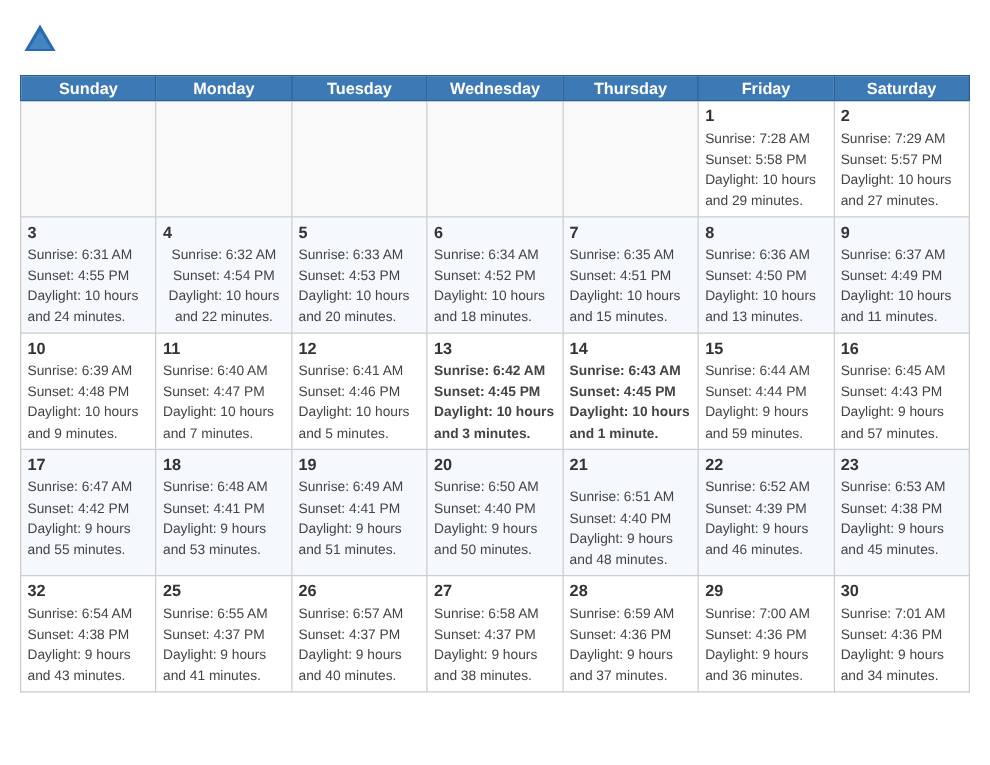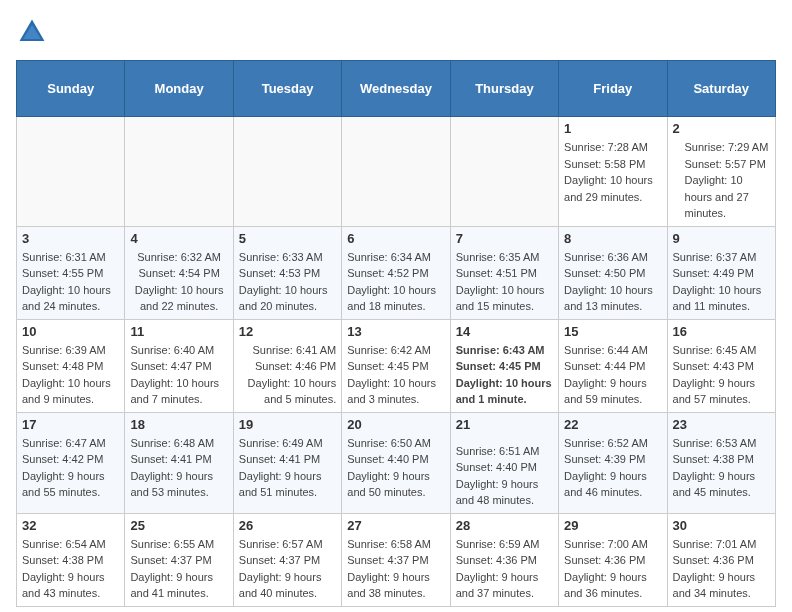--- a/index.html
+++ b/index.html
@@ -46,21 +46,21 @@
     }
     .calendar {
       width: 100%;
       border-collapse: collapse;
       font-size: 11px;
     }
     .calendar th {
       background: #3d7ab5;
       color: #fff;
       text-align: center;
-      padding: 20px 4px;
+      padding: 2px 4px;
       font-size: 13px;
       font-weight: bold;
       border: 1px solid #2a5f94;
     }
     .calendar td {
       border: 1px solid #ccc;
       vertical-align: top;
       padding: 4px 5px;
       width: 108px;
       min-height: 80px;
@@ -125,21 +125,21 @@
         <td class="empty"></td>
         <td class="empty"></td>
         <td>
           <div class="day-number">1</div>
           <div class="day-info" style="white-space: pre-line;">Sunrise: 7:28 AM
 Sunset: 5:58 PM
 Daylight: 10 hours and 29 minutes.</div>
         </td>
         <td>
           <div class="day-number">2</div>
-          <div class="day-info" style="white-space: pre-line; margin-left: 12px;">Sunrise: 7:29 AM
+          <div class="day-info" style="white-space: pre-line;">Sunrise: 7:29 AM
 Sunset: 5:57 PM
 Daylight: 10 hours and 27 minutes.</div>
         </td>
       </tr>
       <tr class="row-alt">
         <td>
           <div class="day-number">3</div>
           <div class="day-info" style="white-space: pre-line;">Sunrise: 6:31 AM
 Sunset: 4:55 PM
 Daylight: 10 hours and 24 minutes.</div>
@@ -189,27 +189,27 @@
 Daylight: 10 hours and 9 minutes.</div>
         </td>
         <td>
           <div class="day-number">11</div>
           <div class="day-info" style="white-space: pre-line;">Sunrise: 6:40 AM
 Sunset: 4:47 PM
 Daylight: 10 hours and 7 minutes.</div>
         </td>
         <td>
           <div class="day-number">12</div>
-          <div class="day-info" style="white-space: pre-line; text-align: right;">Sunrise: 6:41 AM
+          <div class="day-info" style="white-space: pre-line;">Sunrise: 6:41 AM
 Sunset: 4:46 PM
 Daylight: 10 hours and 5 minutes.</div>
         </td>
         <td>
           <div class="day-number">13</div>
-          <div class="day-info" style="white-space: pre-line;">Sunrise: 6:42 AM
+          <div class="day-info" style="white-space: pre-line; font-weight: bold;">Sunrise: 6:42 AM
 Sunset: 4:45 PM
 Daylight: 10 hours and 3 minutes.</div>
         </td>
         <td>
           <div class="day-number">14</div>
           <div class="day-info" style="white-space: pre-line; font-weight: bold;">Sunrise: 6:43 AM
 Sunset: 4:45 PM
 Daylight: 10 hours and 1 minute.</div>
         </td>
         <td>

